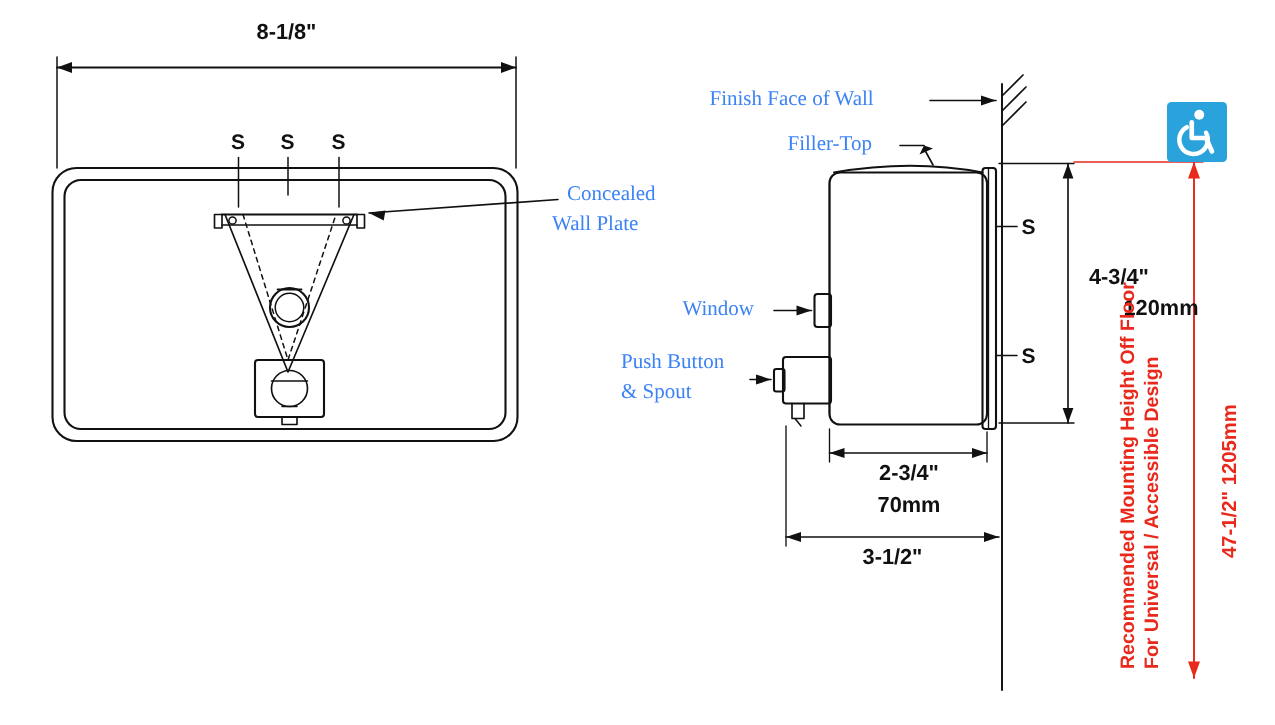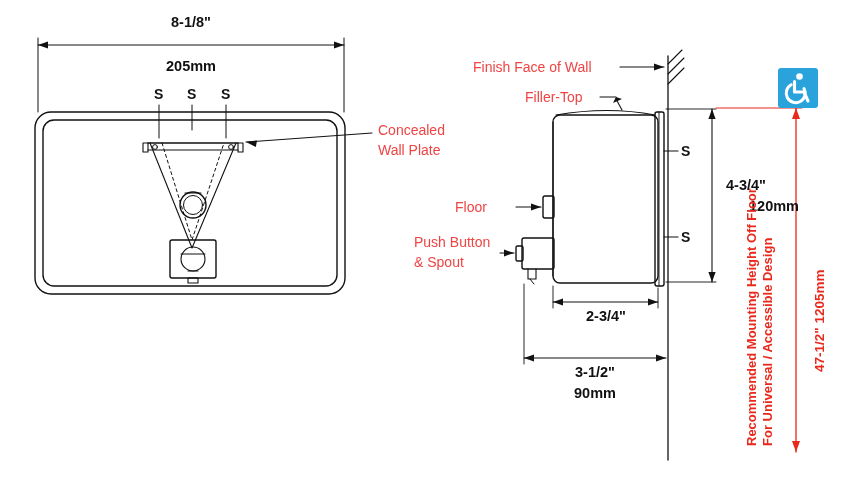--- a/index.html
+++ b/index.html
@@ -23,24 +23,24 @@
   }
   svg.layer {
     position: absolute;
     left: 0; top: 0;
     width: 850px;
     height: 483px;
     overflow: visible;
   }
   .lbl {
     position: absolute;
-    font-family: Liberation Sans, sans-serif;
+    font-family: Liberation Serif, serif;
     font-size: 14px;
     line-height: 1.15;
-    color: #ef4444;
+    color: #3b82f6;
     white-space: nowrap;
   }
   .dim {
     position: absolute;
     font-family: "Liberation Sans", sans-serif;
     font-size: 14.5px;
     font-weight: bold;
     color: #111;
     text-align: center;
     white-space: nowrap;
@@ -177,45 +177,44 @@
 
     <g fill="none" stroke="#e8291c" stroke-width="1.3" stroke-linecap="round">
       <line x1="796" y1="108" x2="796" y2="452"></line>
       <path d="M796 108 l-4 11 h8 z" fill="#e8291c" stroke="none"></path>
       <path d="M796 452 l-4 -11 h8 z" fill="#e8291c" stroke="none"></path>
       <line x1="716" y1="108" x2="802" y2="108" stroke-width="1"></line>
     </g>
   </svg>
 
   <div class="dim" style="left:121px; top:14px; width:140px;">8-1/8"</div>
-  <div class="dim" style="left:121px; top:58px; width:140px; font-weight:bold;">205mm</div>
 
   <div class="smallS" style="left:154px; top:86px;">S</div>
   <div class="smallS" style="left:187px; top:86px;">S</div>
   <div class="smallS" style="left:221px; top:86px;">S</div>
 
   <div class="lbl" style="left:378px; top:122px;">Concealed</div>
-  <div class="lbl" style="left:378px; top:142px;text-align:right;">Wall Plate</div>
+  <div class="lbl" style="left:368px; top:142px;text-align:right;">Wall Plate</div>
 
   <div class="lbl" style="left:473px; top:59px;">Finish Face of Wall</div>
   <div class="lbl" style="left:525px; top:89px;">Filler-Top</div>
-  <div class="lbl" style="left:455px; top:199px;">Floor</div>
+  <div class="lbl" style="left:455px; top:199px;">Window</div>
   <div class="lbl" style="left:414px; top:234px;">Push Button</div>
   <div class="lbl" style="left:414px; top:254px;text-align:center;">&amp; Spout</div>
 
   <div class="smallS" style="left:681px; top:143px;">S</div>
   <div class="smallS" style="left:681px; top:229px;">S</div>
 
   <div class="dim" style="left:726px; top:177px; width:70px; text-align:left;">4-3/4"</div>
   <div class="dim" style="left:726px; top:198px; width:70px; text-align:left;margin-left:23px;">120mm</div>
 
   <div class="dim" style="left:538px; top:308px; width:136px;">2-3/4"</div>
+  <div class="dim" style="left:538px; top:329px; width:136px;">70mm</div>
 
   <div class="dim" style="left:525px; top:364px; width:140px;">3-1/2"</div>
-  <div class="dim" style="left:525px; top:385px; width:140px;">90mm</div>
 
   <div class="redtxt v" style="left:744px; top:446px;">Recommended Mounting Height Off Floor</div>
   <div class="redtxt v" style="left:760px; top:446px;">For Universal / Accessible Design</div>
   <div class="redtxt v" style="left:812px; top:372px; font-size:13.5px;">47-1/2"  1205mm</div>
 
   <div id="ada-badge">
     <svg width="40" height="40" viewBox="0 0 40 40">
       <circle cx="21.5" cy="8.5" r="3.3" fill="#ffffff"></circle>
       <path d="M16.5 13.5 L16.5 24 L26 24 L30 33" fill="none" stroke="#ffffff" stroke-width="3.1" stroke-linecap="round" stroke-linejoin="round"></path>
       <path d="M26 20.5 A 9.5 9.5 0 1 1 13.2 16.8" fill="none" stroke="#ffffff" stroke-width="3" stroke-linecap="round"></path>

